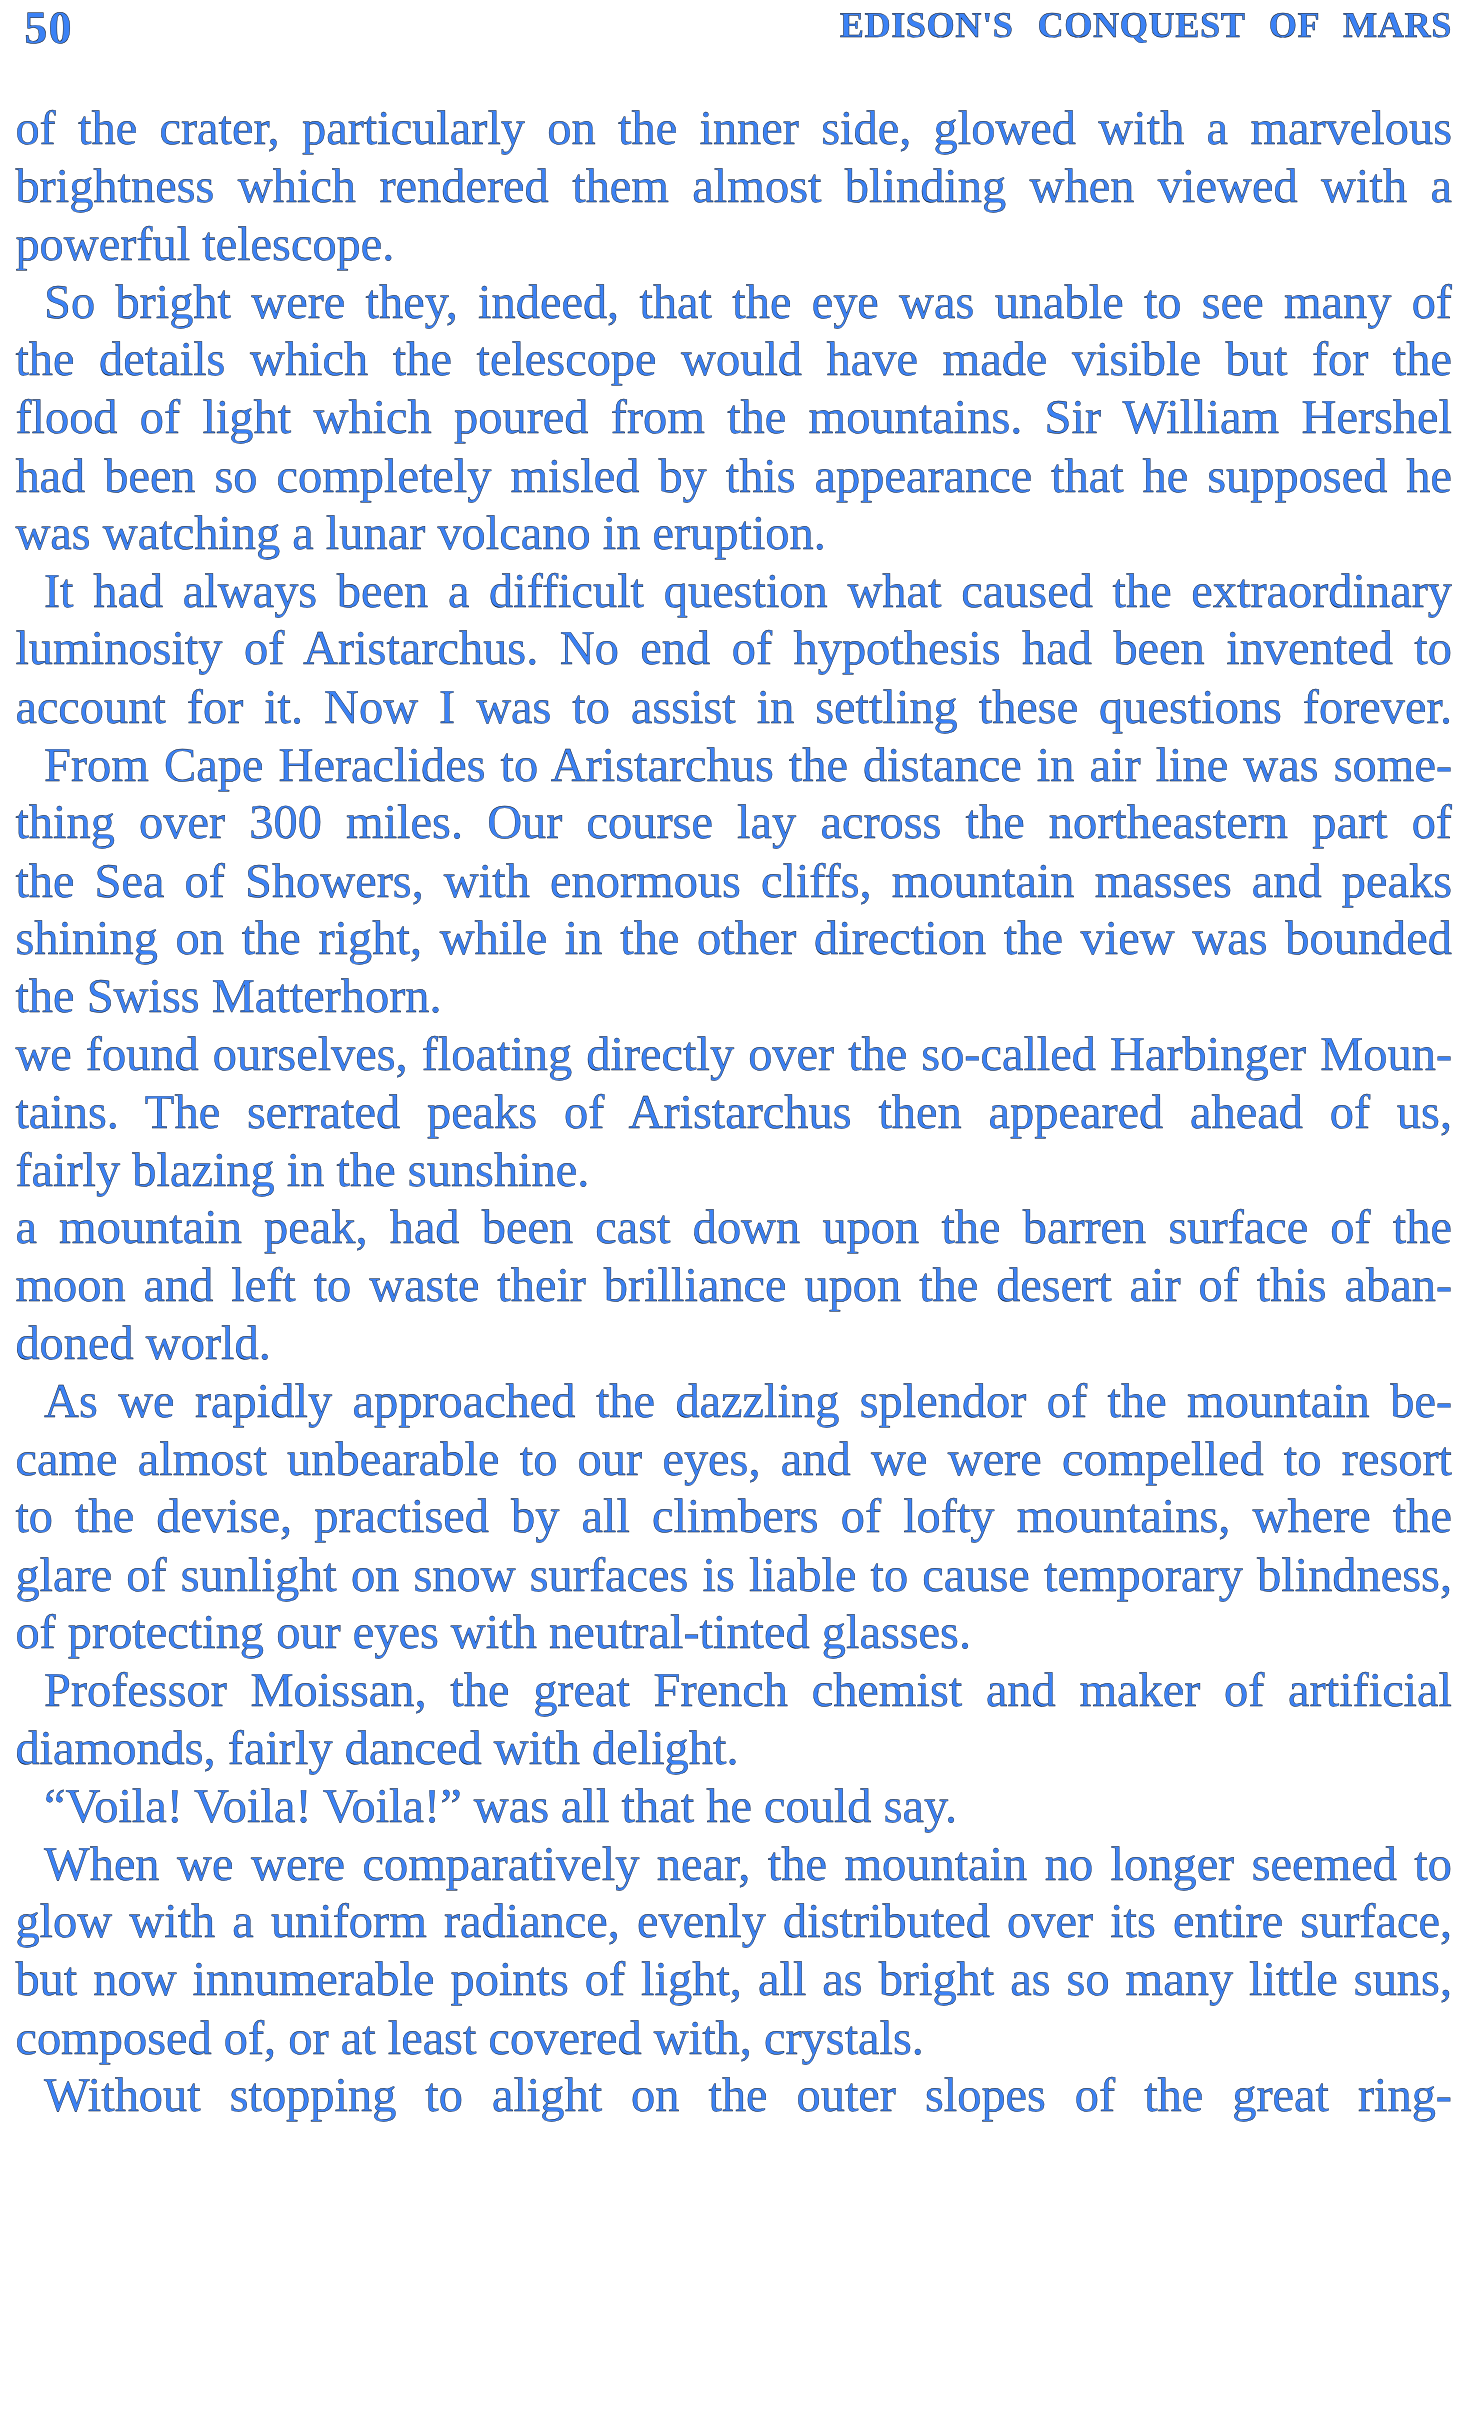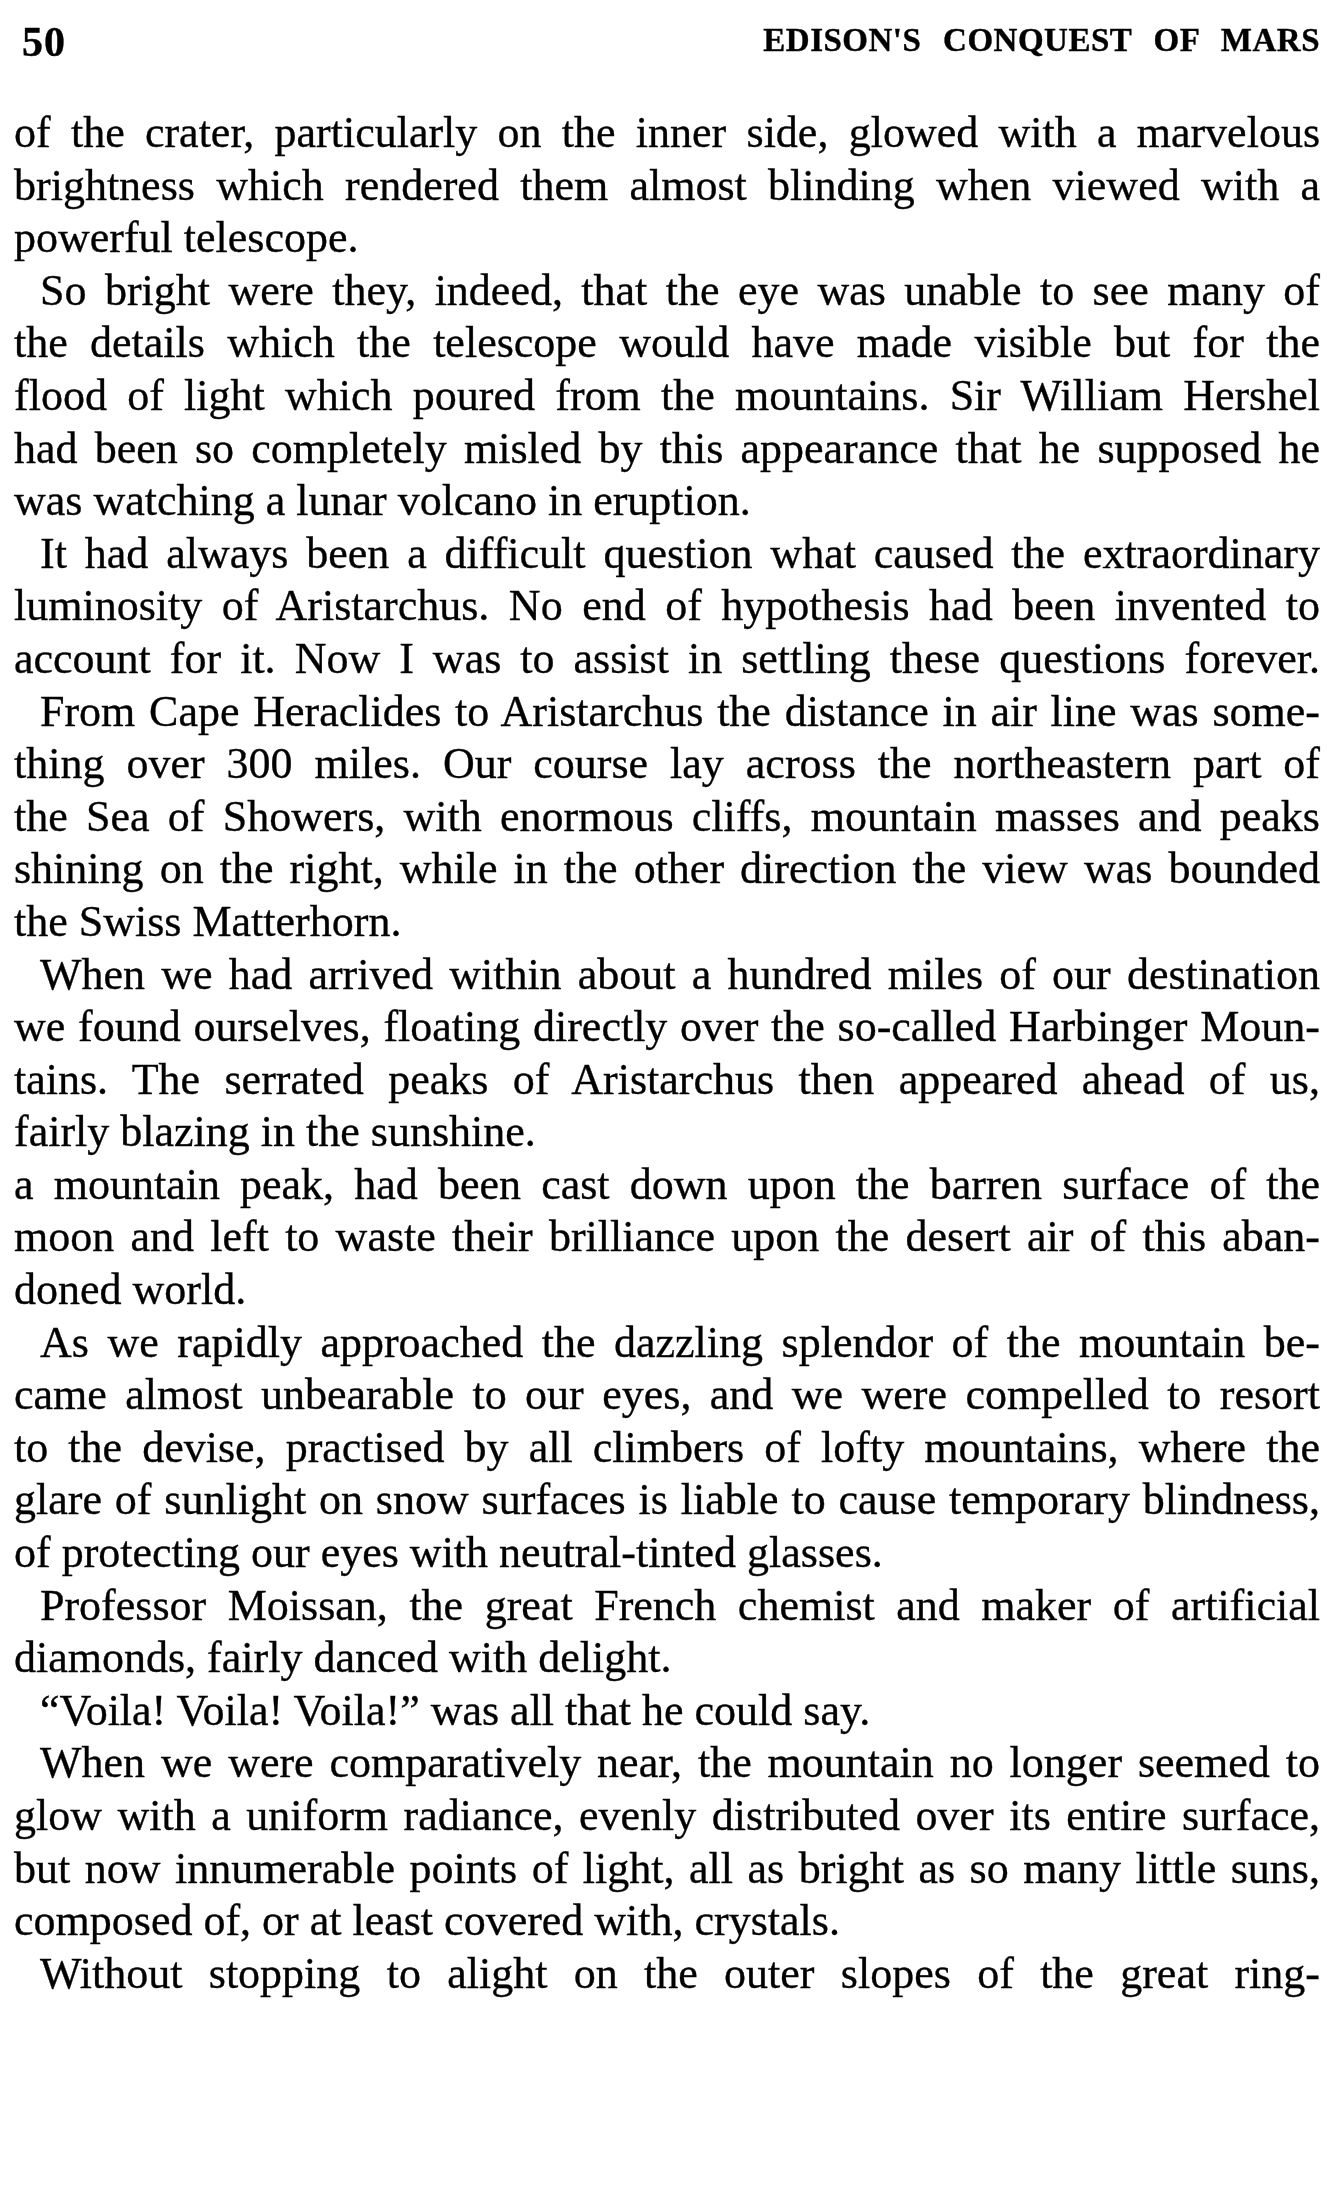--- a/index.html
+++ b/index.html
@@ -6,23 +6,23 @@
   body {
     width: 1329px;
     height: 2198px;
     background: #ffffff;
     overflow: hidden;
   }
   .page {
     box-sizing: border-box;
     width: 1329px;
     height: 2198px;
-    padding: 16px 9px 0 14px;
+    padding: 0 9px 0 14px;
     font-family: "Liberation Serif", "DejaVu Serif", serif;
-    color: #000000;
+    color: #3b82f6;
   }
   .header {
     position: relative;
     height: 91px;
     font-weight: bold;
   }
   .pagenum {
     position: absolute;
     left: 8px;
     top: 5px;
@@ -84,21 +84,20 @@
         <div class="line">account for it.  Now I was to assist in settling these questions forever.</div>
       </div>
       <div>
         <div class="line first">From Cape Heraclides to Aristarchus the distance in air line was some-</div>
         <div class="line">thing over 300 miles.  Our course lay across the northeastern part of</div>
         <div class="line">the Sea of Showers, with enormous cliffs, mountain masses and peaks</div>
         <div class="line">shining on the right, while in the other direction the view was bounded</div>
         <div class="line noFill">the Swiss Matterhorn.</div>
       </div>
       <div>
-        <div class="line first">When we had arrived within about a hundred miles of our destination</div>
         <div class="line">we found ourselves, floating directly over the so-called Harbinger Moun-</div>
         <div class="line">tains.  The serrated peaks of Aristarchus then appeared ahead of us,</div>
         <div class="line noFill">fairly blazing in the sunshine.</div>
       </div>
       <div>
         <div class="line">a mountain peak, had been cast down upon the barren surface of the</div>
         <div class="line">moon and left to waste their brilliance upon the desert air of this aban-</div>
         <div class="line noFill">doned world.</div>
       </div>
       <div>

